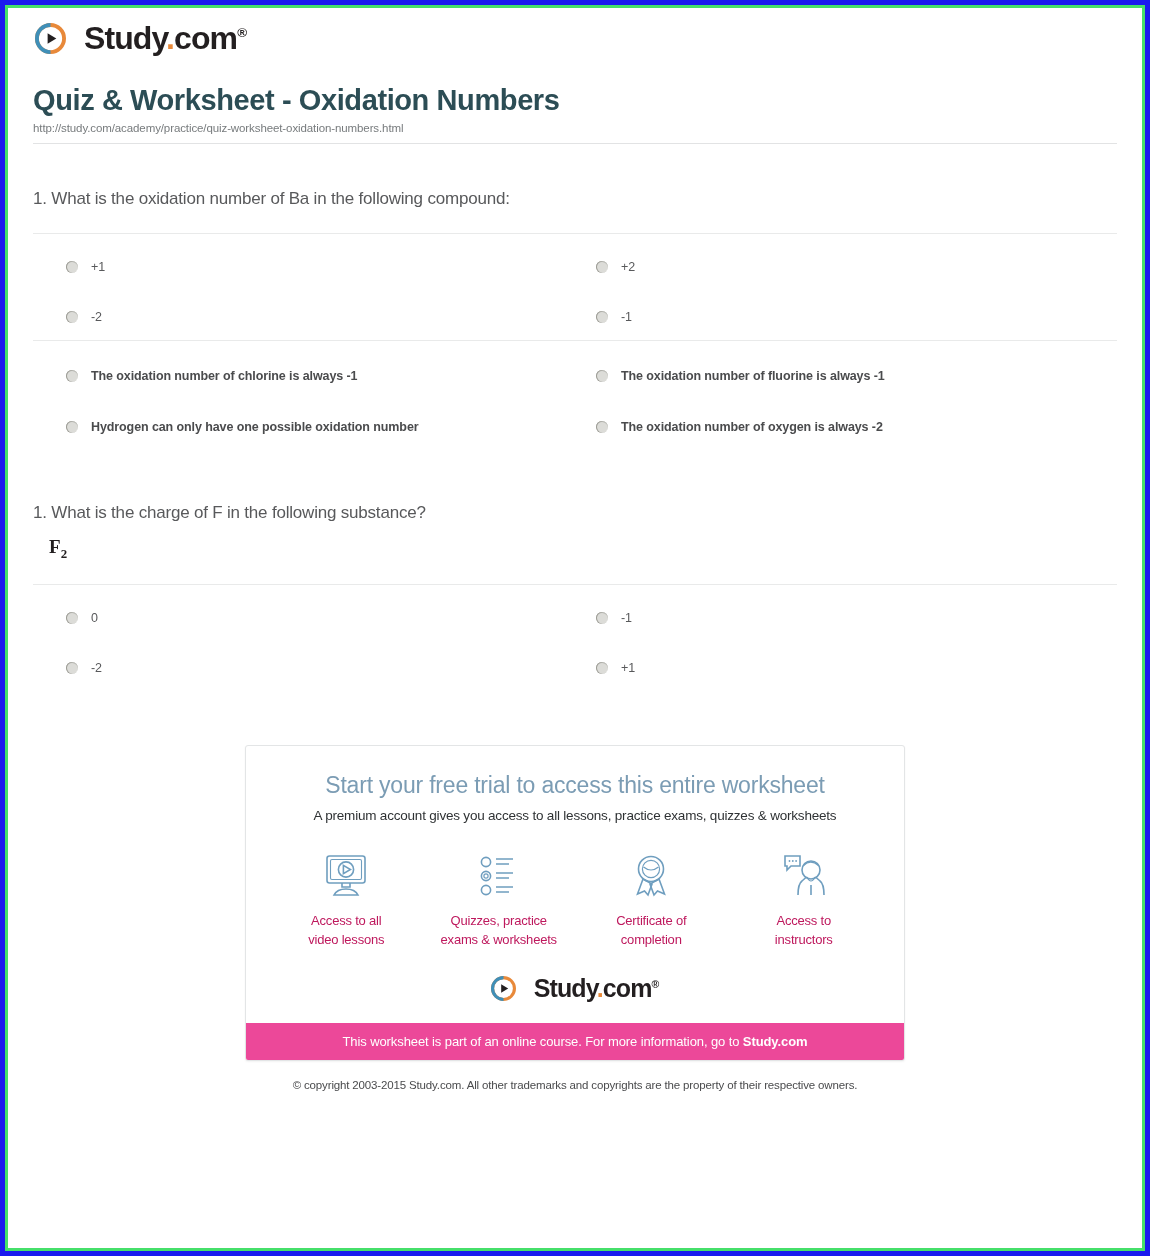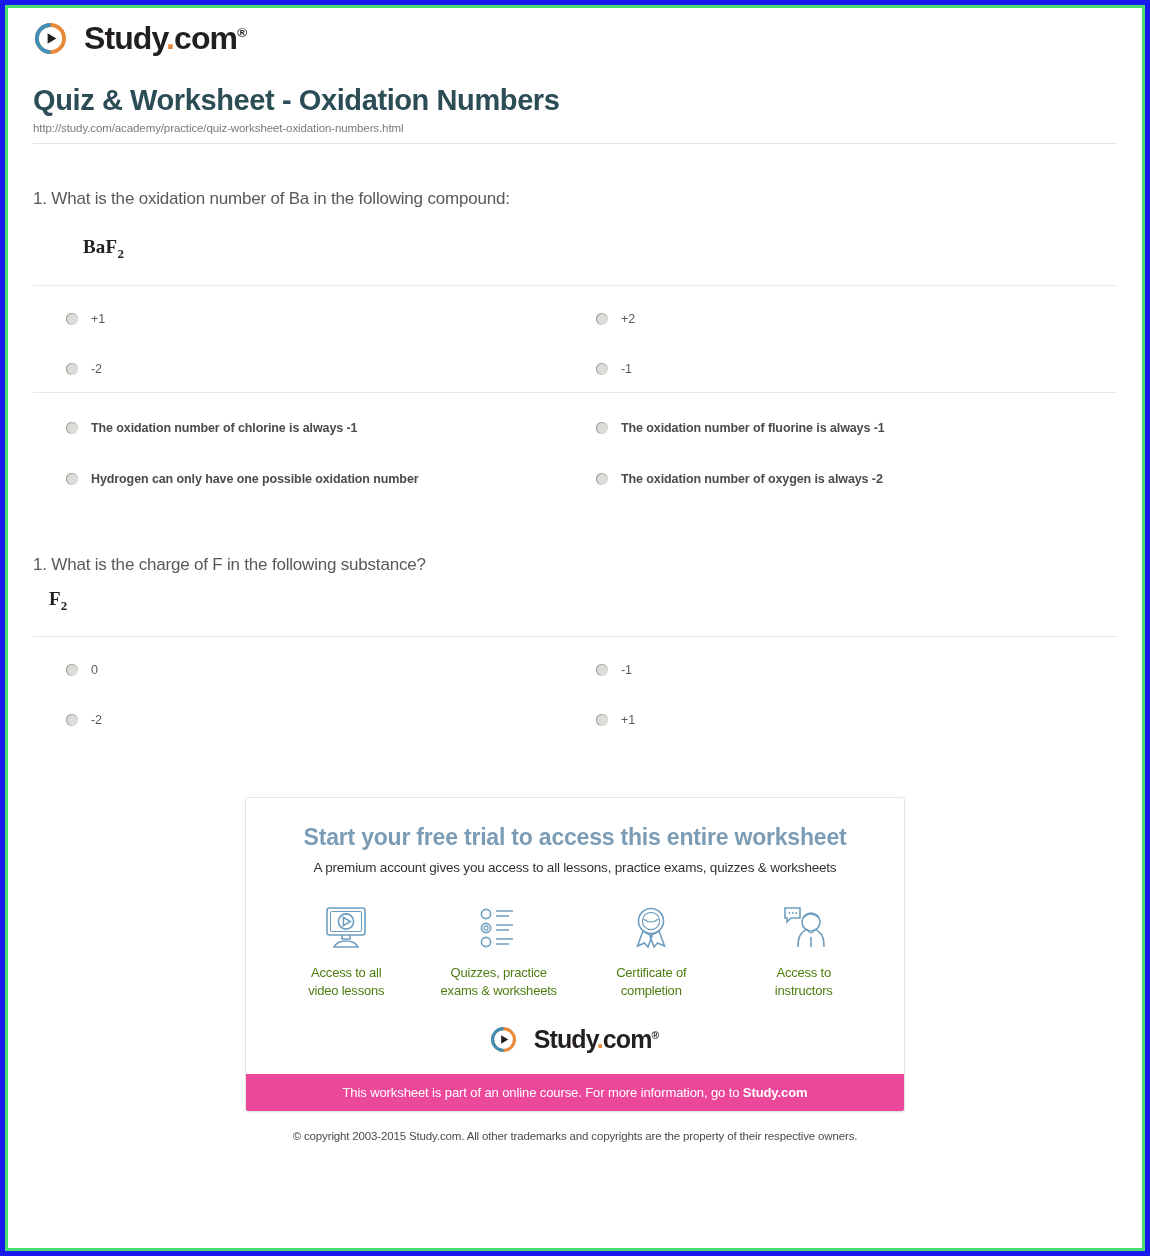--- a/index.html
+++ b/index.html
@@ -161,21 +161,21 @@
     box-shadow: 0 1px 2px rgba(0,0,0,0.05);
     overflow: hidden;
   }
   .promo-head {
     text-align: center;
     padding: 26px 20px 0 20px;
   }
   .promo-title {
     font-size: 23px;
     color: #7b9cb4;
-    font-weight: bold;
+    font-weight: normal;
     letter-spacing: -0.2px;
     margin: 0;
   }
   .promo-sub {
     margin-top: 9px;
     font-size: 13.5px;
     color: #2f3234;
     letter-spacing: -0.2px;
   }
   .features {
@@ -190,21 +190,21 @@
   }
   .feature-icon {
     height: 54px;
     display: flex;
     align-items: center;
     justify-content: center;
   }
   .feature-label {
     margin-top: 9px;
     font-size: 13px;
-    color: #4d7c0f;
+    color: #be185d;
     line-height: 1.45;
     letter-spacing: -0.2px;
   }
   .promo-logo-row {
     display: flex;
     justify-content: center;
     padding: 26px 0 22px 0;
   }
   .promo-logo-row .logo-text { font-size: 25px; }
   .promo-bar {
@@ -250,21 +250,20 @@
       
       <div class="title-wrap">
         <h1 class="worksheet-title">Quiz &amp; Worksheet - Oxidation Numbers</h1>
         <div class="worksheet-url">http://study.com/academy/practice/quiz-worksheet-oxidation-numbers.html</div>
       </div>
       <hr class="rule">
 
       
       <div class="question-block" style="margin-top:44px;">
         <div class="q-text">1. What is the oxidation number of Ba in the following compound:</div>
-        <div class="formula indent-deep"><span>BaF</span><sub>2</sub></div>
       </div>
       <hr class="q-rule" style="margin-top:23px;">
       <div class="options" style="margin-top:26px;">
         <div class="option" style="margin-bottom:36px;">
           <span class="radio"></span>
           <span class="opt-label">+1</span>
         </div>
         <div class="option" style="margin-bottom:36px;">
           <span class="radio"></span>
           <span class="opt-label">+2</span>

